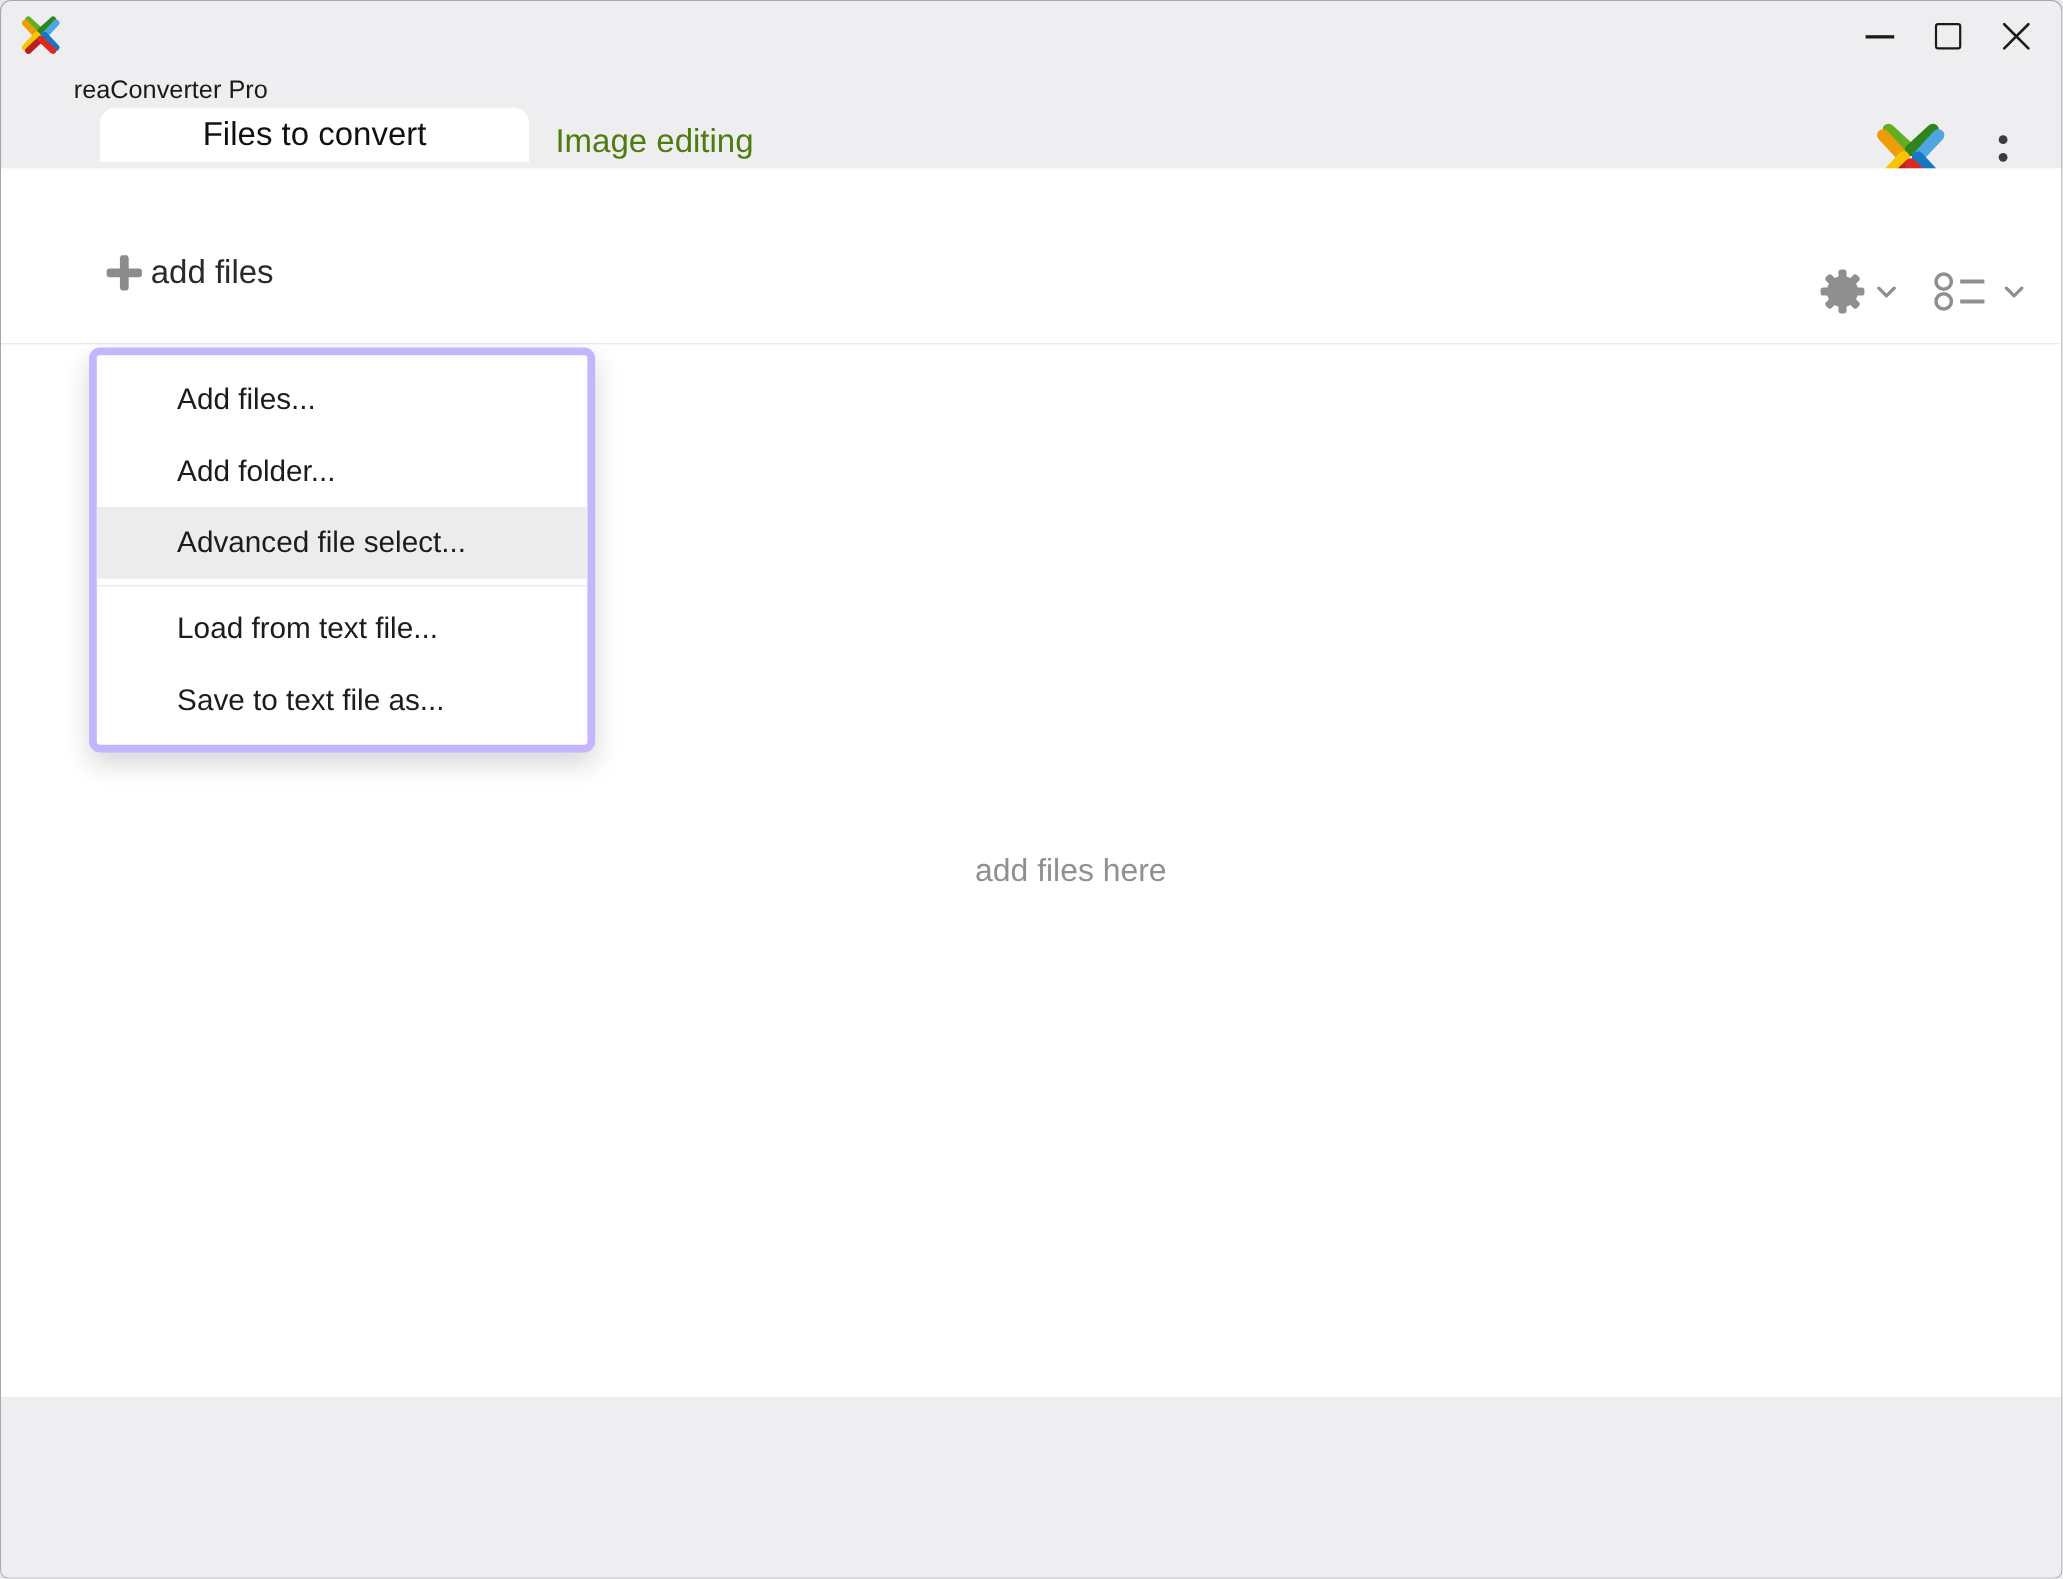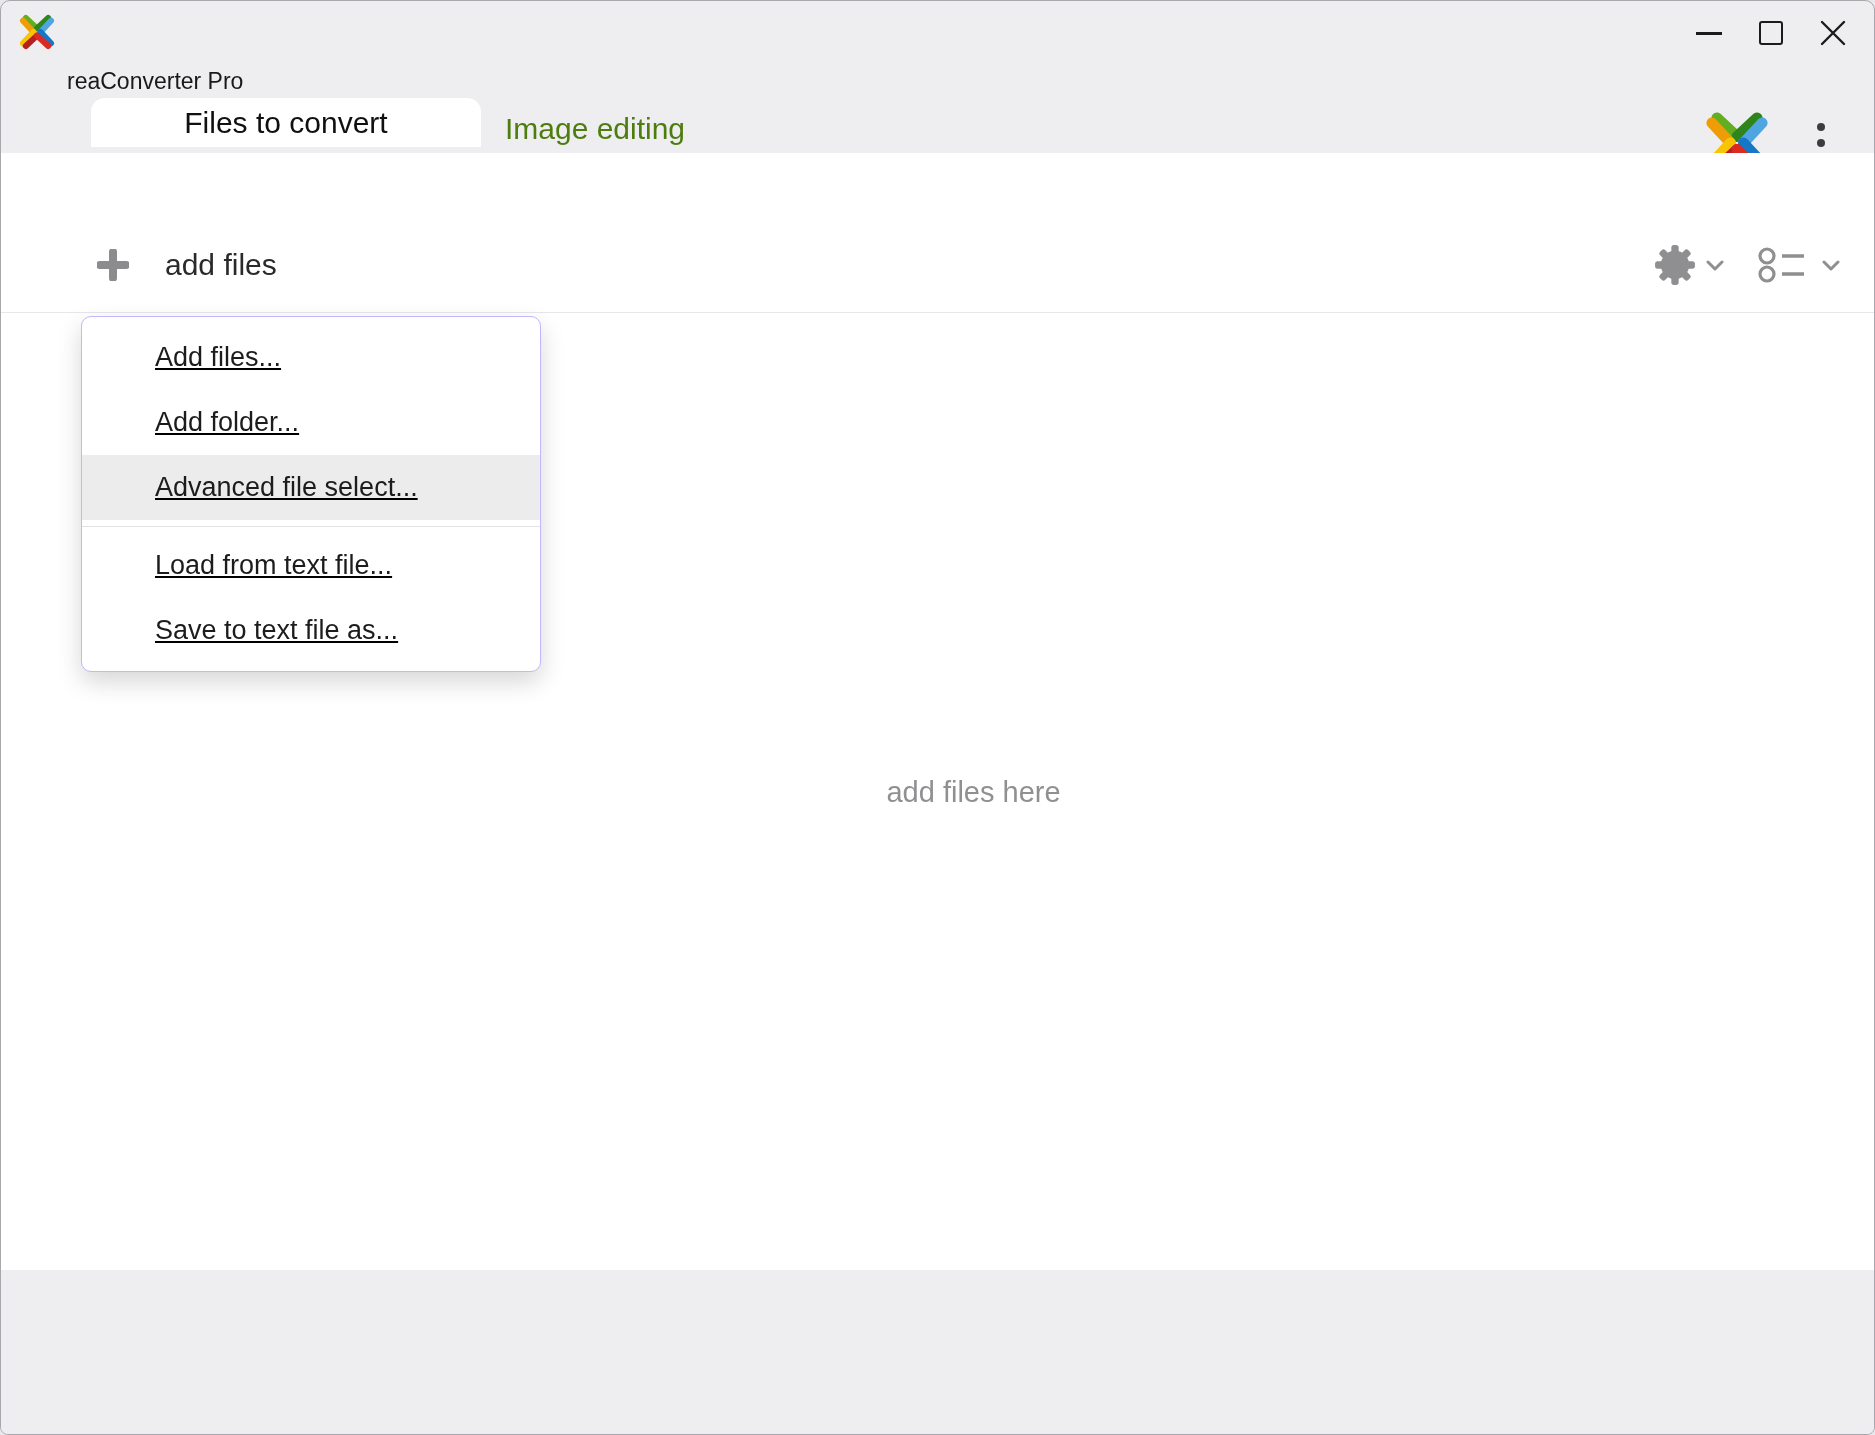--- a/index.html
+++ b/index.html
@@ -26,31 +26,31 @@
                 display:flex;align-items:center;justify-content:center;font-size:30px;color:#4d7c0f;}
   .brand-logo{position:absolute;left:1700px;top:106px;width:72px;height:72px;}
   .kebab{position:absolute;left:1800px;top:104px;width:40px;height:76px;display:flex;flex-direction:column;
          align-items:center;justify-content:center;gap:8px;}
   .kebab .dot{width:8px;height:8px;border-radius:50%;background:#3c3c3e;}
 
   
   .content{position:absolute;left:0;top:152px;right:0;height:1117px;background:#ffffff;}
   .toolbar-divider{position:absolute;left:0;top:159px;width:100%;height:1px;background:#e7e7e9;}
 
-  .add-files-btn{position:absolute;left:96px;top:84px;height:56px;display:flex;align-items:center;
-                 gap:36px;cursor:default;justify-content:center;}
+  .add-files-btn{position:absolute;left:96px;top:67px;height:56px;display:flex;align-items:center;
+                 gap:8px;cursor:default;justify-content:center;}
   .add-files-btn .label{font-size:30px;color:#2a2a2a;}
 
   .tb-right{position:absolute;right:0;top:84px;height:56px;display:flex;align-items:center;}
   .tb-group{display:flex;align-items:center;gap:10px;margin-right:34px;cursor:default;}
 
   
   .menu{position:absolute;left:80px;top:163px;width:460px;background:#ffffff;
-        border:1px solid #c4b5fd;border-radius:10px;box-shadow:0 10px 24px rgba(0,0,0,0.16);
-        padding:8px 0;box-sizing:border-box;text-decoration:underline;}
+        border:7px solid #c4b5fd;border-radius:10px;box-shadow:0 10px 24px rgba(0,0,0,0.16);
+        padding:8px 0;box-sizing:border-box;}
   .menu-item{height:65px;line-height:65px;padding-left:73px;font-size:27px;color:#1c1c1c;cursor:default;}
   .menu-item.hl{background:#ececec;}
   .menu-sep{height:1px;background:#e3e3e5;margin:6px 0;}
 
   .empty-hint{position:absolute;left:0;top:623px;width:100%;text-align:center;
               font-size:29px;color:#909092;padding-left:36px;}
 
   
   .footer{position:absolute;left:0;top:1269px;right:0;height:166px;background:#eeeef0;}
 </style>

